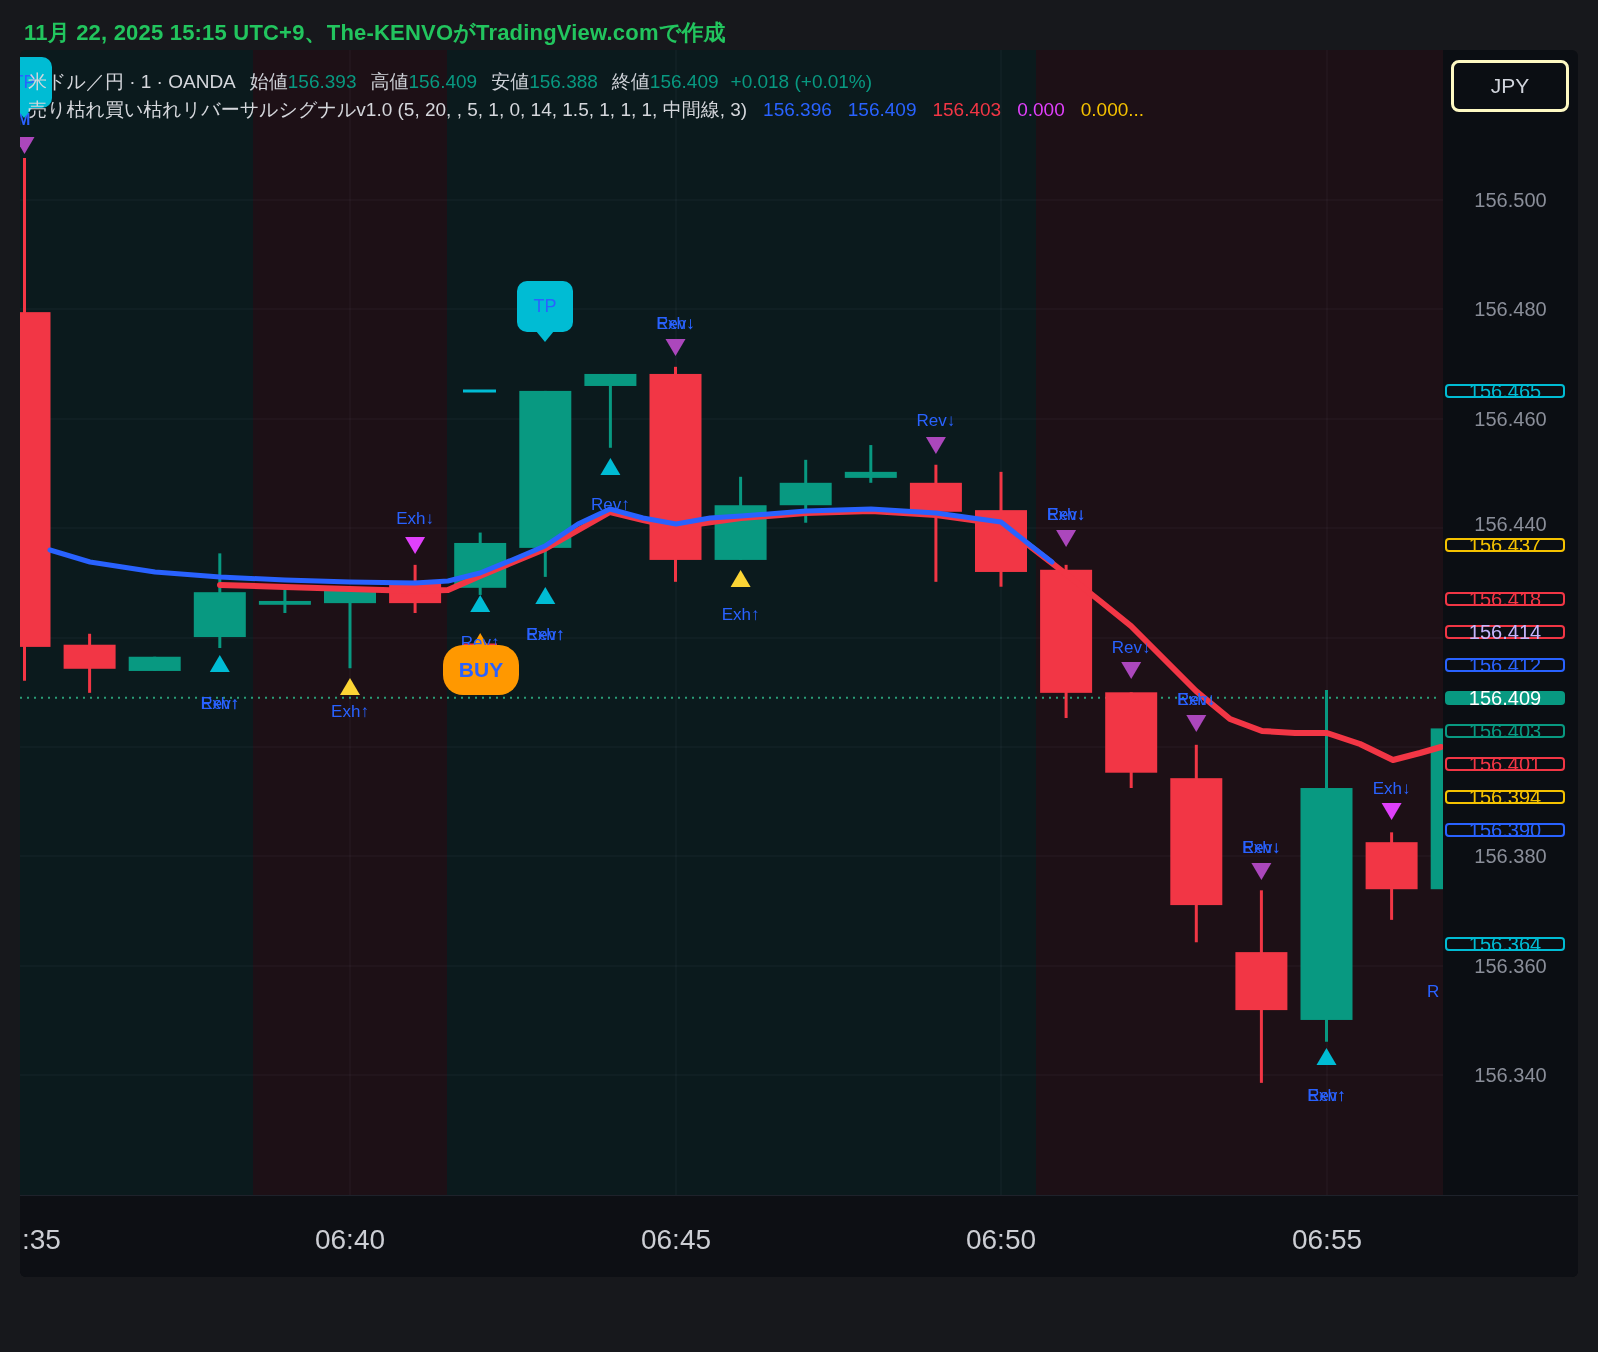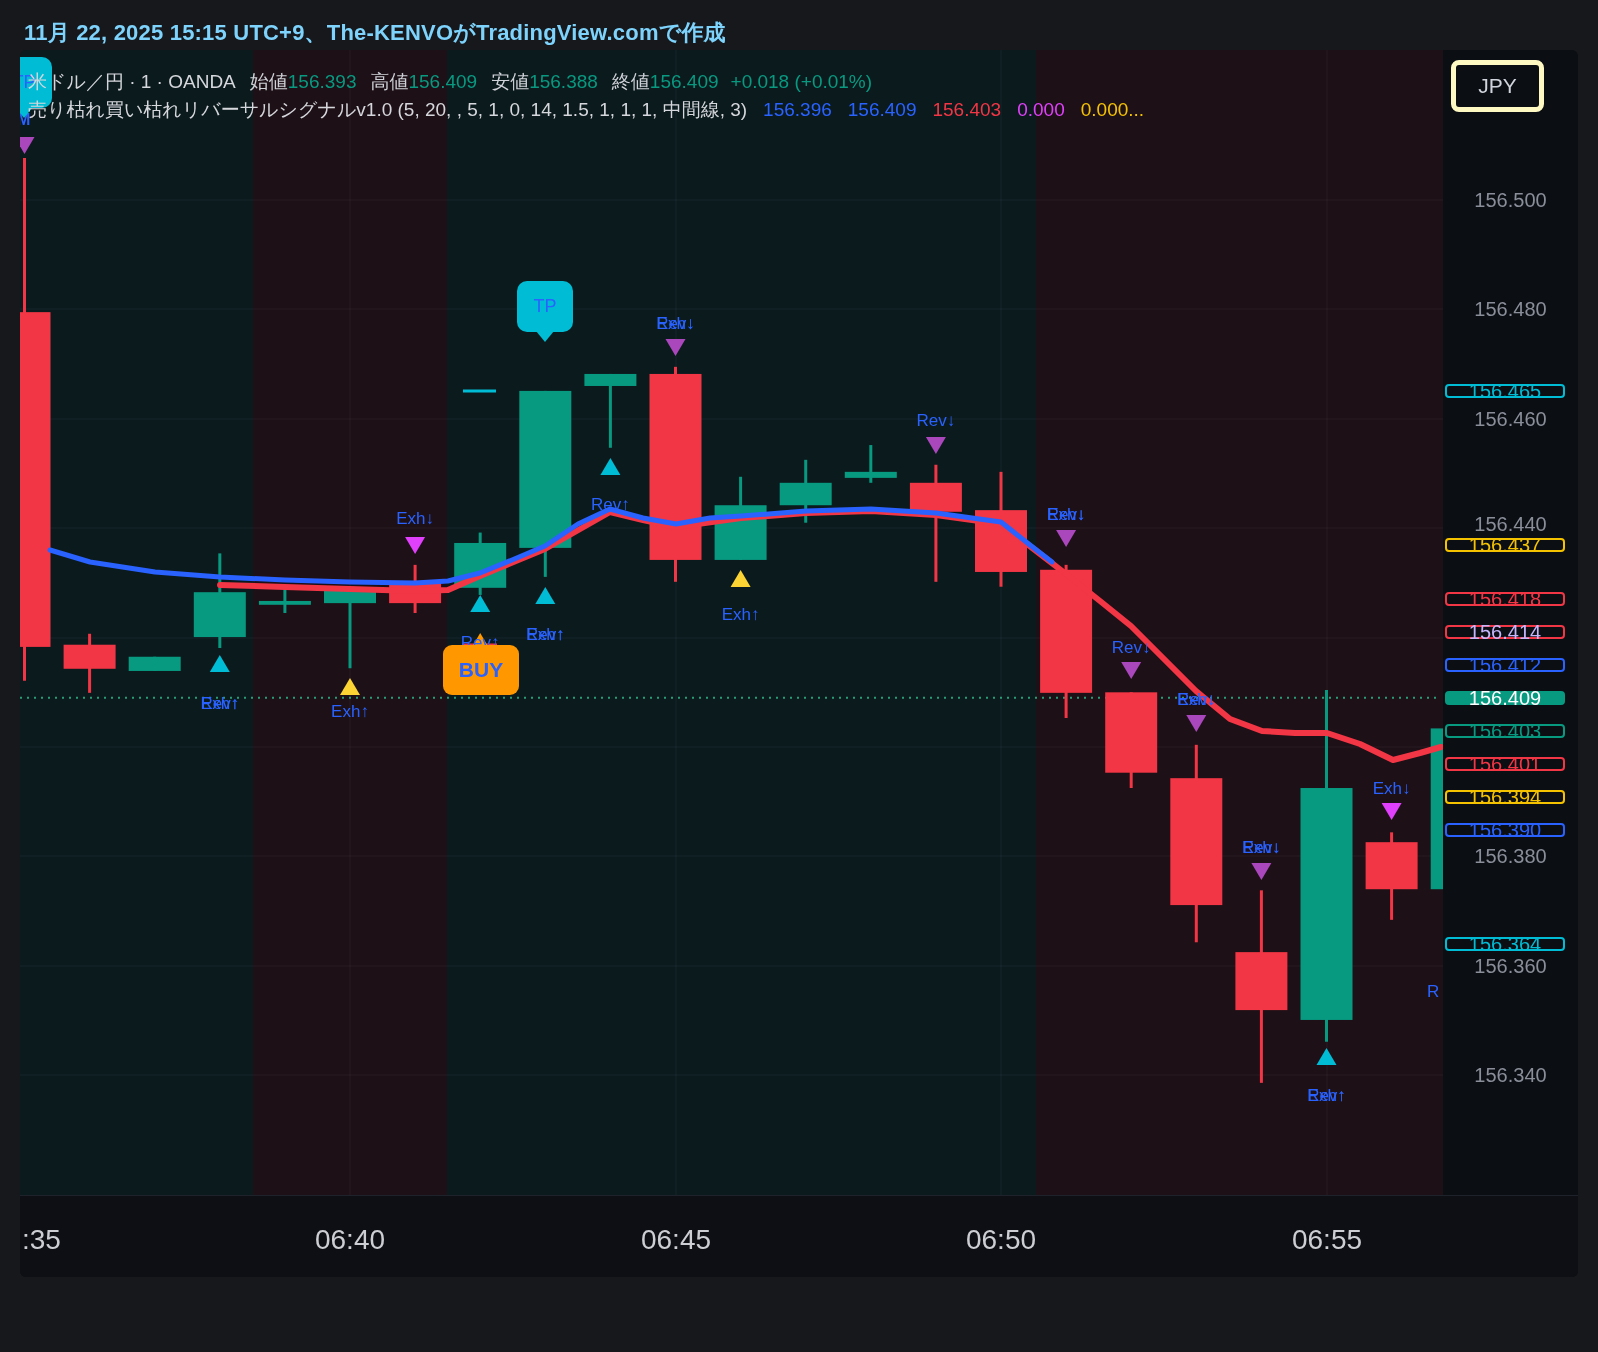--- a/index.html
+++ b/index.html
@@ -1,46 +1,46 @@
 <!DOCTYPE html>
 <html><head>
 <meta charset="utf-8">
 <style>
   html,body{margin:0;padding:0;background:#1f2126;width:1598px;height:1352px;overflow:hidden;
     font-family:"Liberation Sans","DejaVu Sans",sans-serif;-webkit-font-smoothing:antialiased;}
   #stage{position:absolute;left:0;top:0;width:1598px;height:1352px;background:#17181c;}
   
-  #attribution{position:absolute;left:24px;top:18px;font-size:22px;font-weight:700;color:#7dd3fc;letter-spacing:.2px;white-space:nowrap;z-index:40;}
+  #attribution{position:absolute;left:24px;top:18px;font-size:22px;font-weight:700;color:#22c55e;letter-spacing:.2px;white-space:nowrap;z-index:40;}
   
   #widget{position:absolute;left:20px;top:50px;width:1558px;height:1227px;background:#0b0e13;border-radius:6px;overflow:hidden;}
   #pane{position:absolute;left:0;top:0;width:1423px;height:1145px;overflow:hidden;}
   .band{position:absolute;top:0;height:1145px;}
   #pane svg{position:absolute;left:0;top:0;z-index:10;}
   
   #legend{position:absolute;left:8px;top:18px;z-index:30;white-space:nowrap;}
   .lrow{font-size:19px;color:#d5d7dc;height:28px;line-height:28px;}
   .lrow .val{color:#089981;}
   .lrow .lab{color:#cfd2d8;margin-left:14px;}
   .lrow .chg{color:#089981;margin-left:12px;}
   #ind-title{color:#d5d7dc;}
   .ind-val{margin-left:16px;font-weight:500;}
   
   .siglabel{position:absolute;transform:translate(-50%,-50%);font-size:17px;font-weight:500;color:#2962ff;z-index:16;white-space:nowrap;}
   
   .tp-badge{position:absolute;width:56px;height:51px;background:#00bcd4;border-radius:10px;z-index:18;
     display:flex;align-items:center;justify-content:center;font-size:18px;font-weight:500;color:#2962ff;}
   .tp-badge .ptr{position:absolute;bottom:-10px;left:50%;transform:translateX(-50%);width:0;height:0;
     border-left:9px solid transparent;border-right:9px solid transparent;border-top:11px solid #00bcd4;}
-  #buy-badge{position:absolute;background:#ff9800;border-radius:9px;z-index:18;
+  #buy-badge{position:absolute;background:#ff9800;border-radius:20px;z-index:18;
     display:flex;align-items:center;justify-content:center;font-size:21px;font-weight:700;color:#2962ff;}
   #m-icon{position:absolute;z-index:8;font-size:16px;font-weight:700;color:#2962ff;}
   #r-clip{position:absolute;z-index:16;font-size:17px;font-weight:500;color:#2962ff;}
   
   #scale{position:absolute;left:1423px;top:0;width:135px;height:1145px;z-index:5;}
-  #jpy-btn{position:absolute;left:8px;top:10px;width:93px;height:52px;border:5px solid #fef9c3;border-radius:8px;
+  #jpy-btn{position:absolute;left:8px;top:10px;width:118px;height:52px;border:3px solid #fef9c3;border-radius:8px;
     box-sizing:border-box;display:flex;align-items:center;justify-content:center;font-size:21px;color:#d1d4dc;background:transparent;}
   .ptick{position:absolute;left:0;width:100%;text-align:center;font-size:20px;color:#8a8e99;transform:translateY(-50%);}
   .pbox{position:absolute;left:2px;width:120px;height:14px;border-radius:4px;box-sizing:border-box;border:2px solid;
     display:flex;align-items:center;justify-content:center;font-size:20px;background:#0b0e13;transform:translateY(-50%);}
   .pbox.filled{border:none;color:#fff;}
   
   #taxis{position:absolute;left:0;top:1145px;width:1558px;height:82px;background:#0d0f14;border-top:1px solid #1e222b;}
   .tlab{position:absolute;top:28px;transform:translateX(-50%);font-size:28px;color:#ccced4;}
   .tlab.edge{transform:none;}
   

